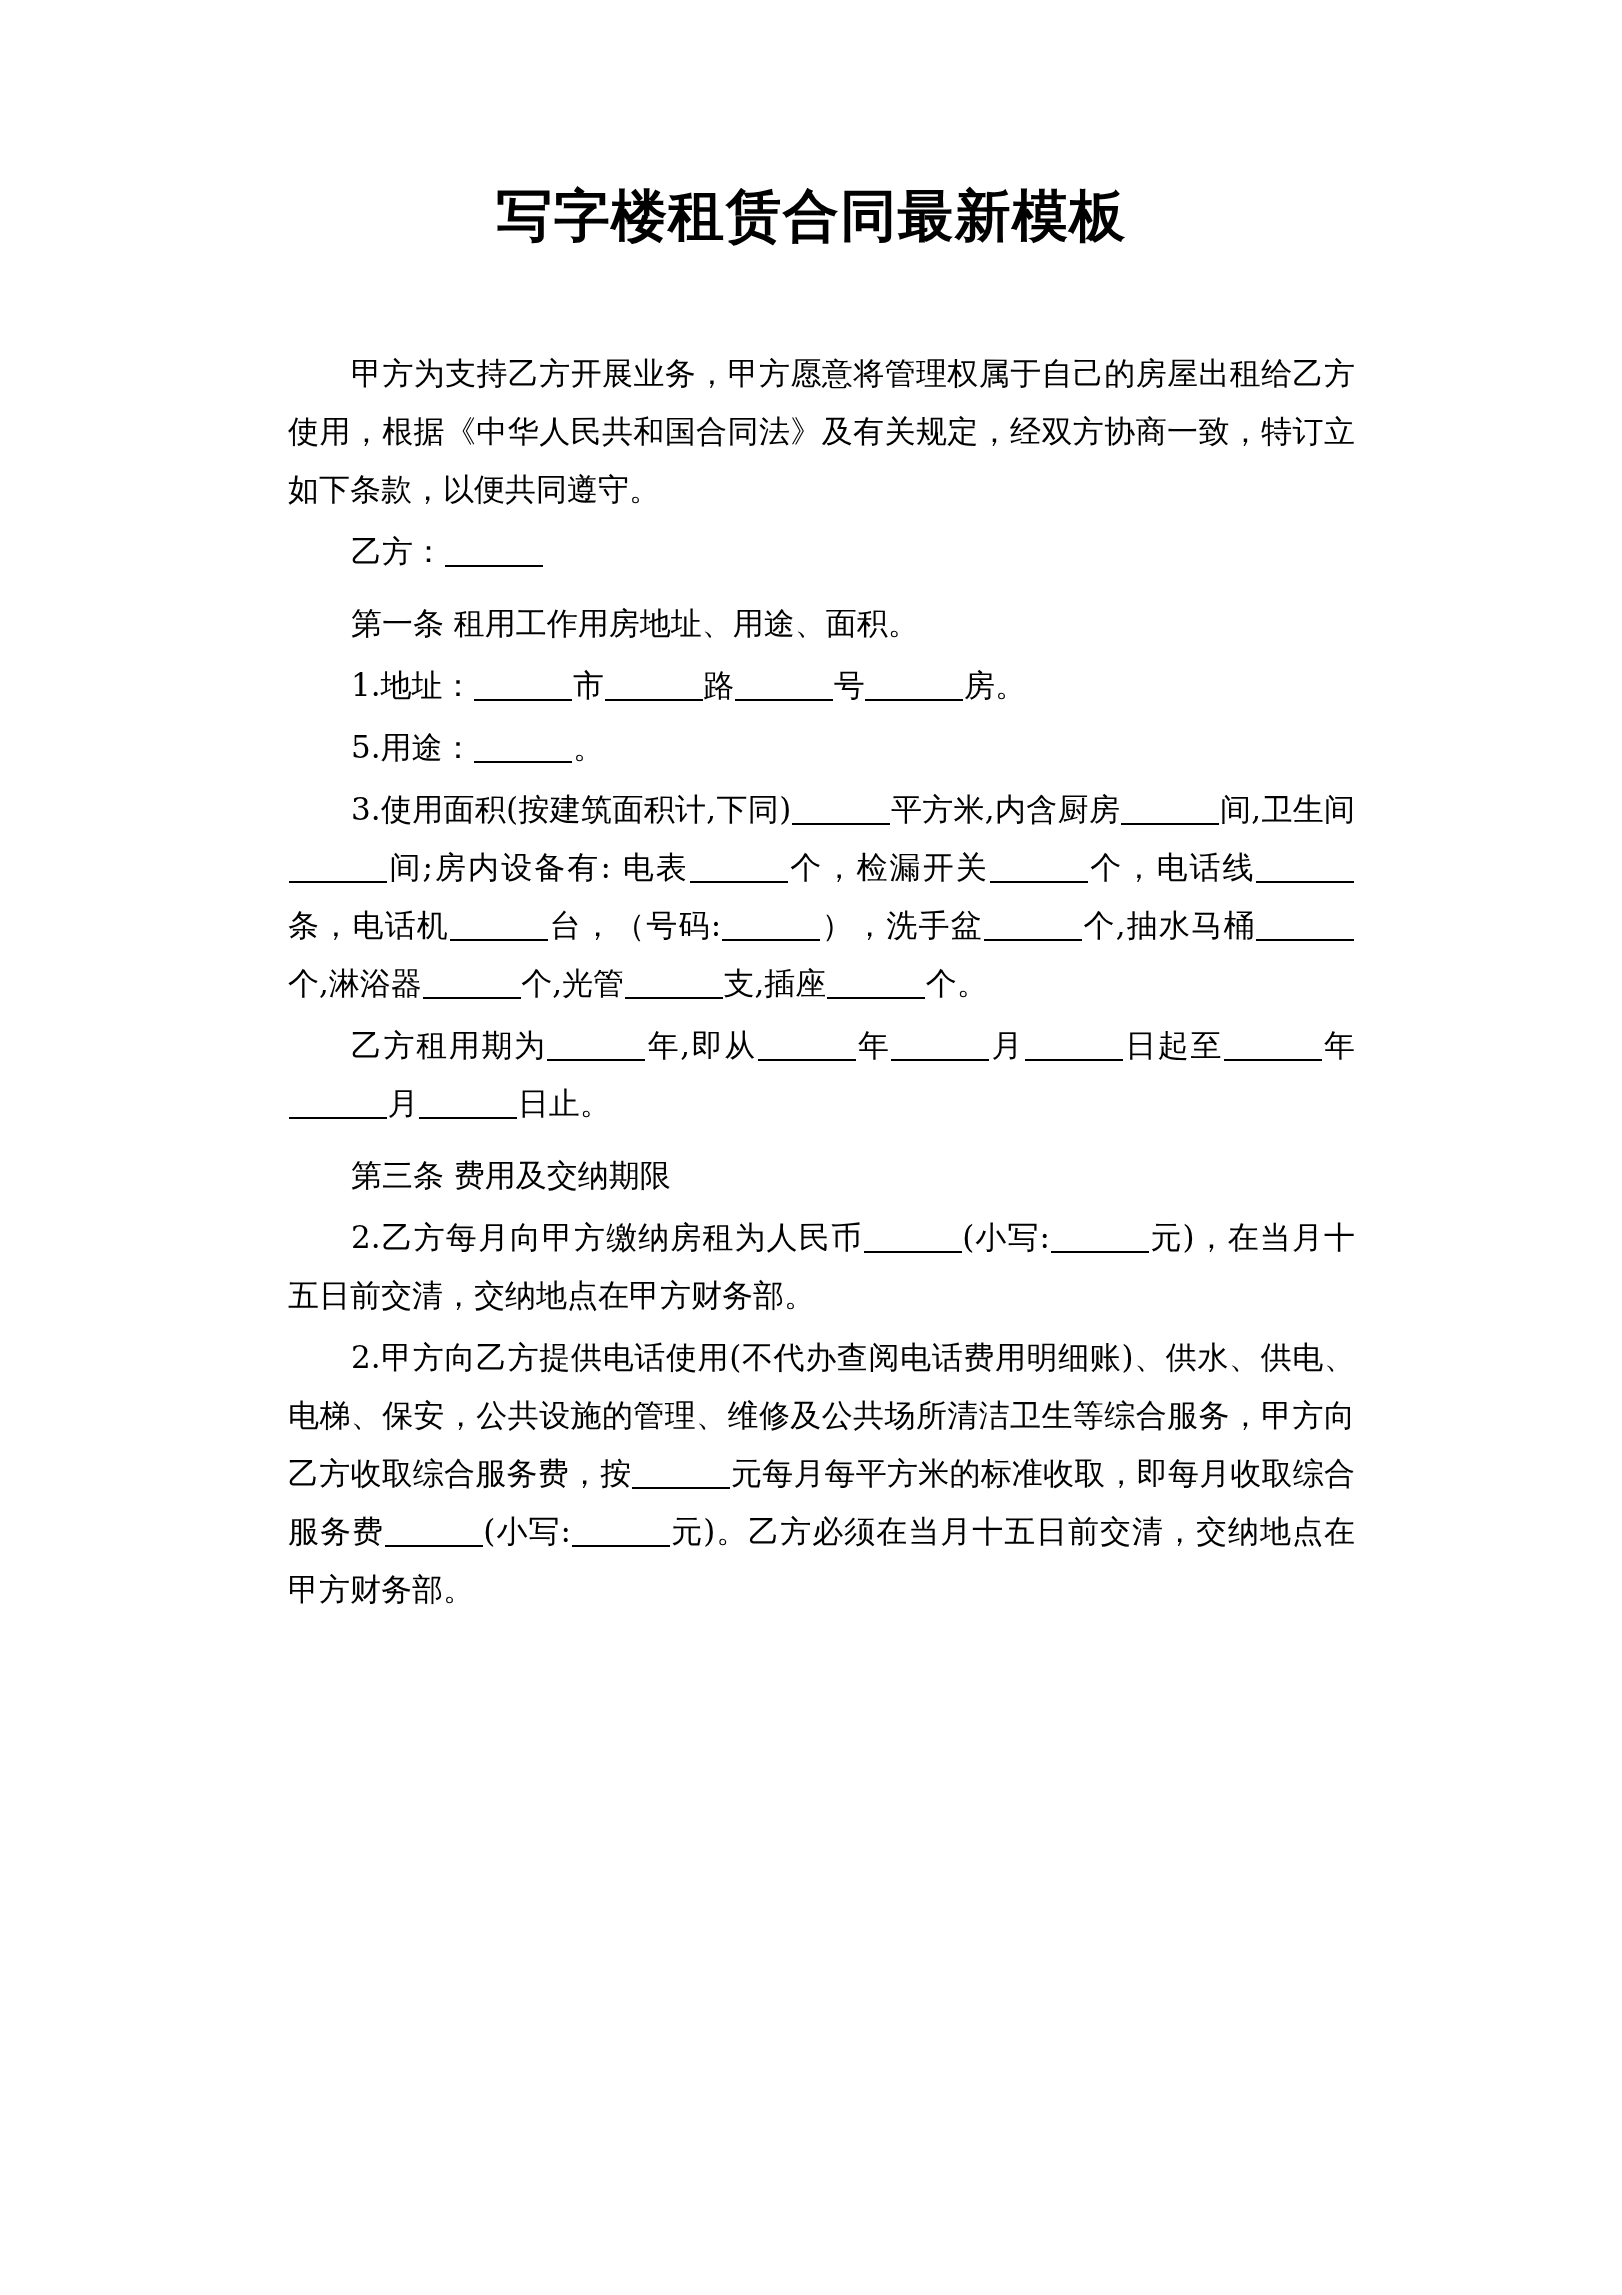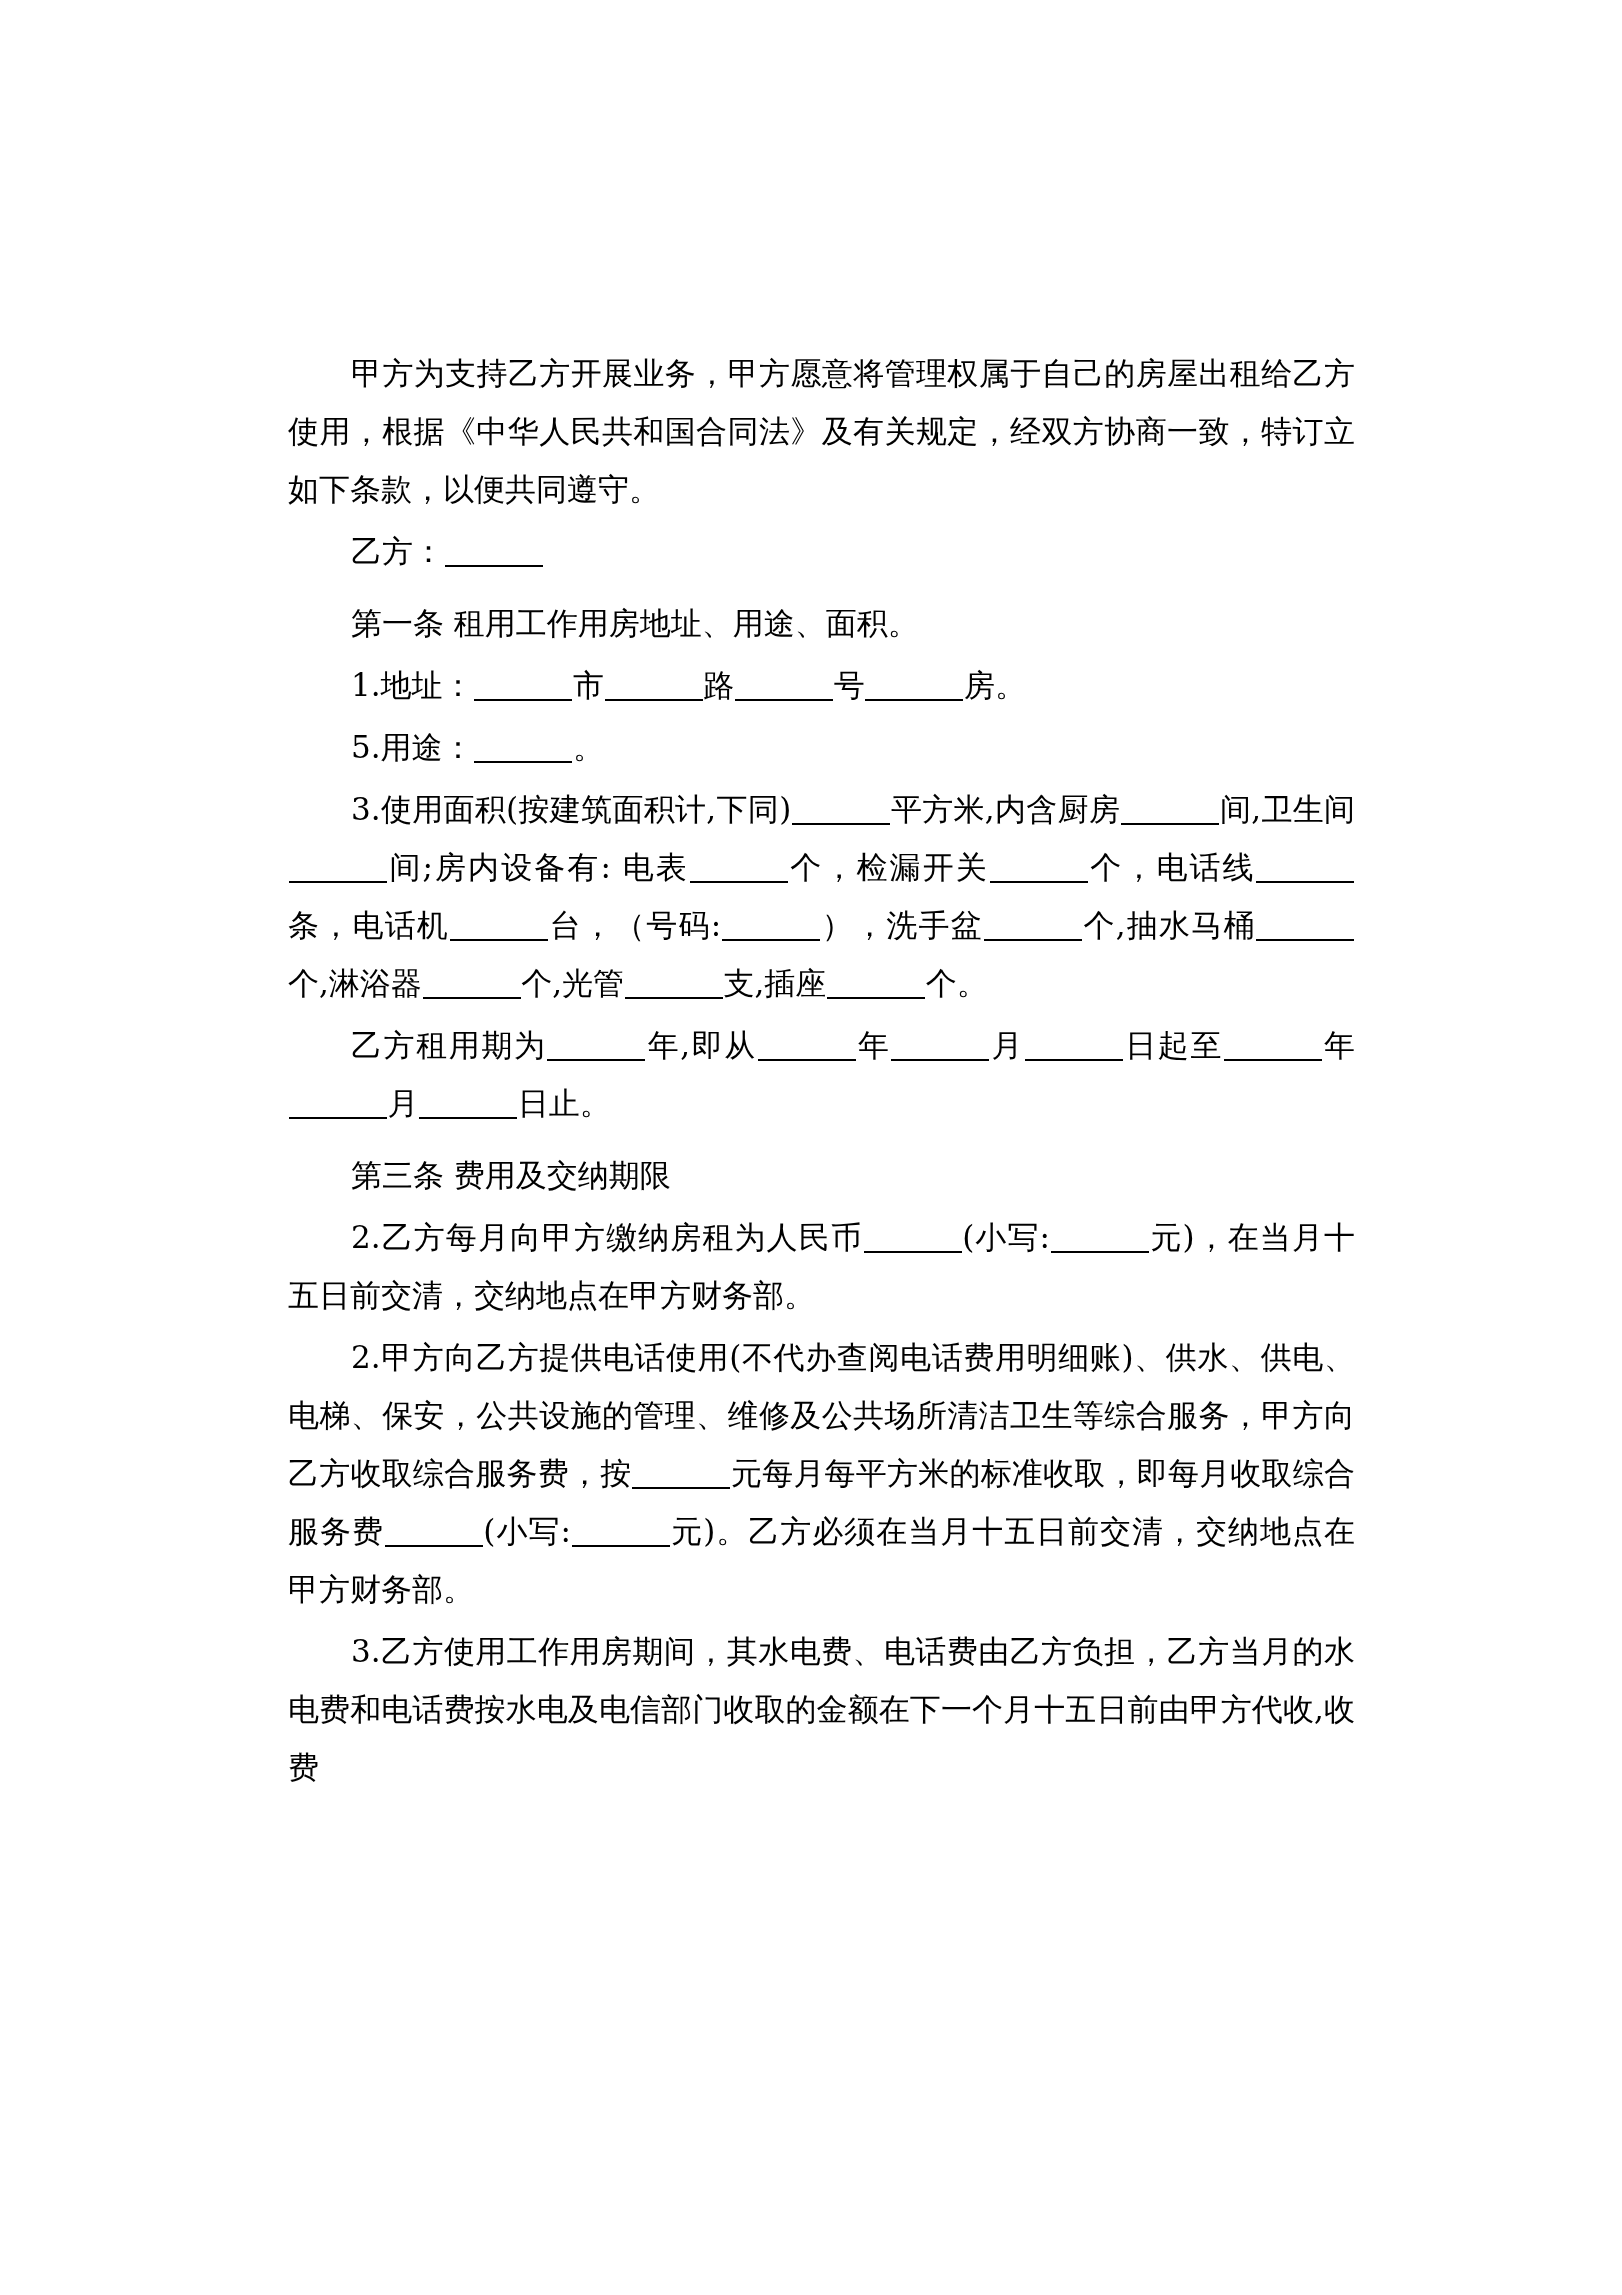--- a/index.html
+++ b/index.html
@@ -80,37 +80,37 @@
     position: relative;
     top: 5.2px;
   }
   .blank.w2 { width: 98px; }
 </style>
 </head>
 <body>
 
 <div class="page">
 
+  <h1 class="doc-title">写字楼租赁合同最新模板</h1>
 
   <div class="body-block">
 
 
 
     <p class="para indent gap-small">甲方为支持乙方开展业务，甲方愿意将管理权属于自己的房屋出租给乙方使用，根据《中华人民共和国合同法》及有关规定，经双方协商一致，特订立如下条款，以便共同遵守。</p>
 
     <p class="para indent gap-small"><span>乙方：</span><span class="blank w2"></span></p>
 
     <div id="articles">
         <p class="para indent gap-before">第一条 租用工作用房地址、用途、面积。</p>
         <p class="para indent gap-small"><span>1.地址：</span><span class="blank w2"></span><span>市</span><span class="blank w2"></span><span>路</span><span class="blank w2"></span><span>号</span><span class="blank w2"></span><span>房。</span></p>
         <p class="para indent gap-small"><span>5.用途：</span><span class="blank w2"></span><span>。</span></p>
         <p class="para indent gap-small"><span>3.使用面积(按建筑面积计,下同)</span><span class="blank w2"></span><span>平方米,内含厨房</span><span class="blank w2"></span><span>间,卫生间</span><span class="blank w2"></span><span>间;房内设备有: 电表</span><span class="blank w2"></span><span>个，检漏开关</span><span class="blank w2"></span><span>个，电话线</span><span class="blank w2"></span><span>条，电话机</span><span class="blank w2"></span><span>台，（号码:</span><span class="blank w2"></span><span>），洗手盆</span><span class="blank w2"></span><span>个,抽水马桶</span><span class="blank w2"></span><span>个,淋浴器</span><span class="blank w2"></span><span>个,光管</span><span class="blank w2"></span><span>支,插座</span><span class="blank w2"></span><span>个。</span></p>
         <p class="para indent gap-small"><span>乙方租用期为</span><span class="blank w2"></span><span>年,即从</span><span class="blank w2"></span><span>年</span><span class="blank w2"></span><span>月</span><span class="blank w2"></span><span>日起至</span><span class="blank w2"></span><span>年</span><span class="blank w2"></span><span>月</span><span class="blank w2"></span><span>日止。</span></p>
         <p class="para indent gap-before">第三条 费用及交纳期限</p>
         <p class="para indent gap-small"><span>2.乙方每月向甲方缴纳房租为人民币</span><span class="blank w2"></span><span>(小写:</span><span class="blank w2"></span><span>元)，在当月十五日前交清，交纳地点在甲方财务部。</span></p>
         <p class="para indent gap-small"><span>2.甲方向乙方提供电话使用(不代办查阅电话费用明细账)、供水、供电、电梯、保安，公共设施的管理、维修及公共场所清洁卫生等综合服务，甲方向乙方收取综合服务费，按</span><span class="blank w2"></span><span>元每月每平方米的标准收取，即每月收取综合服务费</span><span class="blank w2"></span><span>(小写:</span><span class="blank w2"></span><span>元)。乙方必须在当月十五日前交清，交纳地点在甲方财务部。</span></p>
-        <p class="para indent gap-small"><span>3.乙方使用工作用房期间，其水电费、电话费由乙方负担，乙方当月的水电费和电话费按水电及电信部门收取的金额在下一个月十五日前由甲方代收,收费</span></p>
       </div>
 
   </div>
 
 </div>
 
 
 </body></html>

